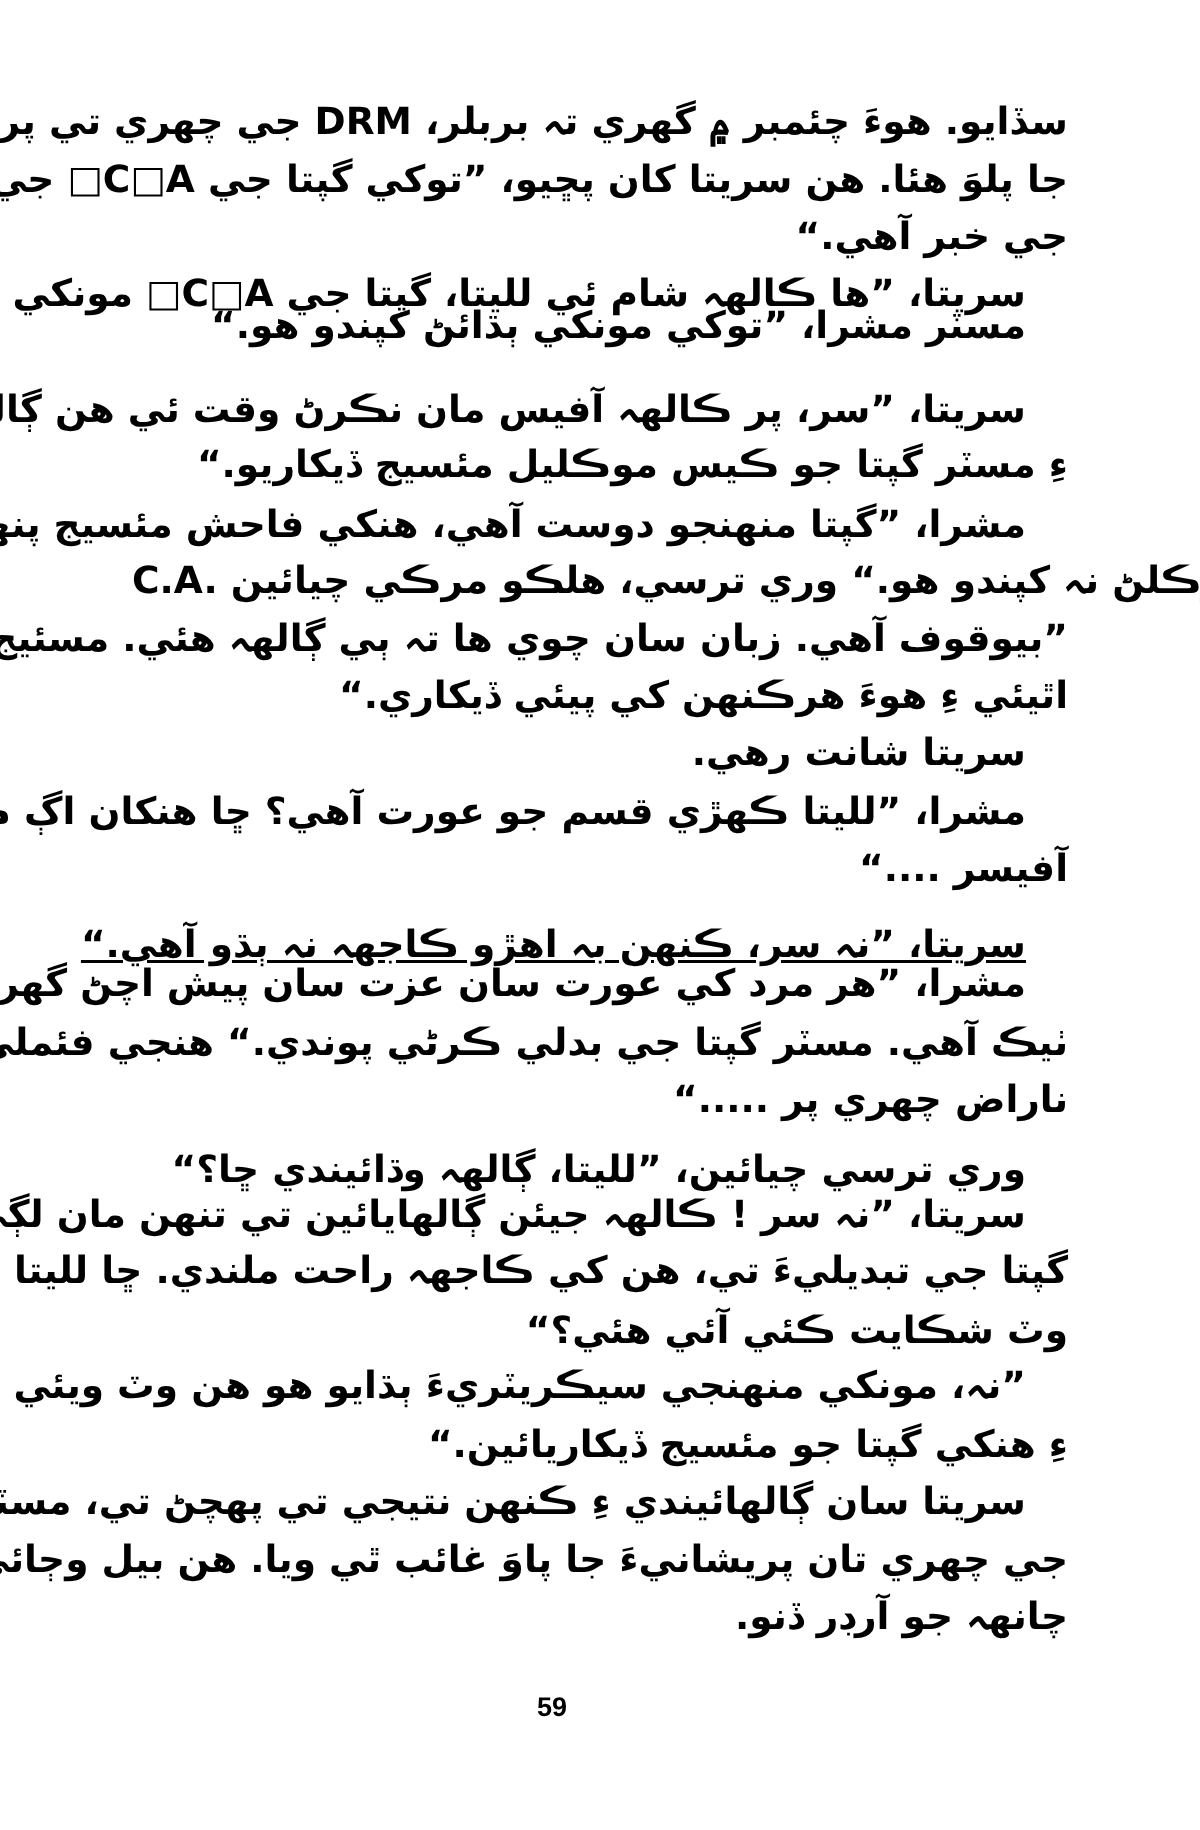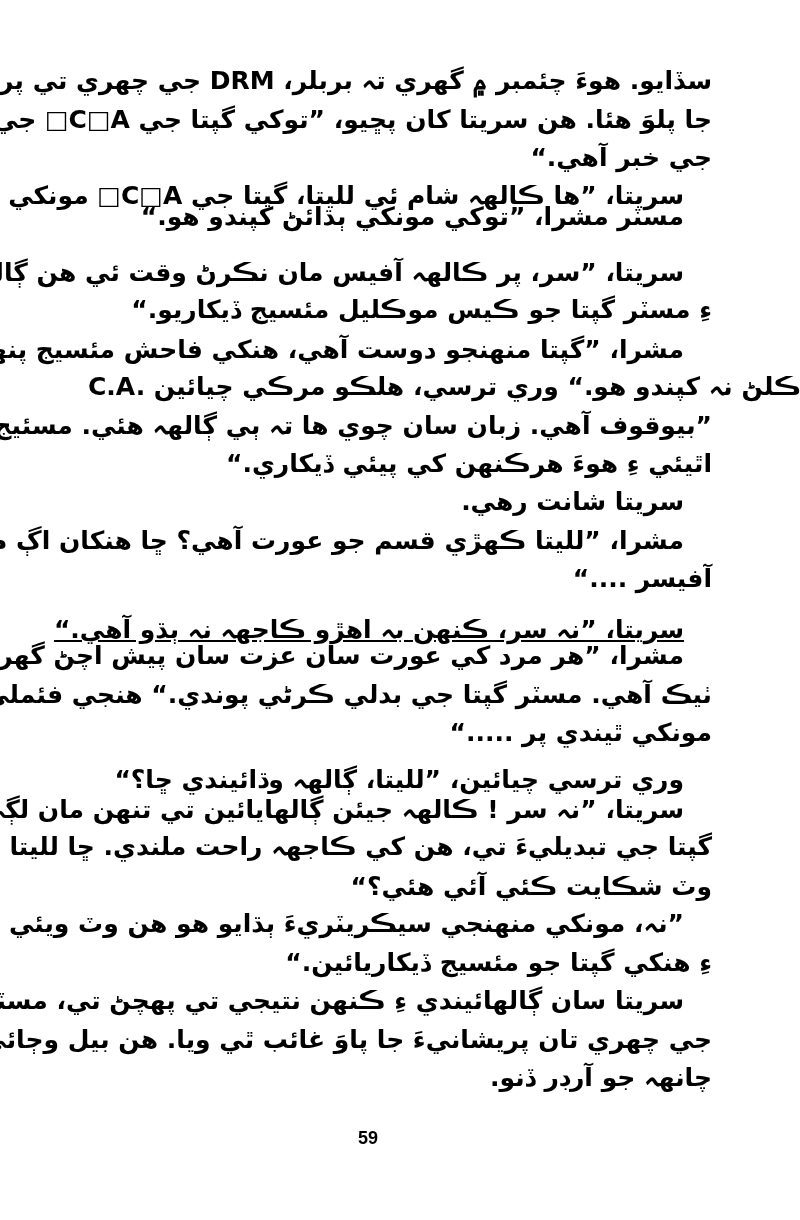--- a/index.html
+++ b/index.html
@@ -66,21 +66,21 @@
       <div class="line" style="top: 333px; right: 116px;">مشرا، ”گپتا منهنجو دوست آهي، هنکي فاحش مئسيج پنهنجي</div>
       <div class="line justify" style="top: 370px; left: 88px;">C.A. کي موڪلڻ نہ کپندو هو.“ وري ترسي، هلڪو مرڪي چيائين،</div>
       <div class="line justify" style="top: 409px; left: 88px;">”بيوقوف آهي. زبان سان چوي ها تہ ٻي ڳالهہ هئي. مسئيج ڪيو</div>
       <div class="line" style="top: 447px;">اٿيئي ءِ هوءَ هرڪنهن کي پيئي ڏيکاري.“</div>
       <div class="line" style="top: 485px; right: 116px;">سريتا شانت رهي.</div>
       <div class="line" style="top: 524px; right: 116px;">مشرا، ”لليتا ڪهڙي قسم جو عورت آهي؟ ڇا هنکان اڳ ڪنهن</div>
       <div class="line" style="top: 562px;">آفيسر ....“</div>
       <div class="line" style="top: 613px; right: 116px; text-decoration: underline;">سريتا، ”نہ سر، ڪنهن بہ اهڙو ڪاجهہ نہ ٻڌو آهي.“</div>
       <div class="line" style="top: 639px; right: 116px;">مشرا، ”هر مرد کي عورت سان عزت سان پيش اچڻ گهرجي. خير</div>
       <div class="line justify" style="top: 678px; left: 88px;">ٺيڪ آهي. مسٽر گپتا جي بدلي ڪرڻي پوندي.“ هنجي فئملي مونسان</div>
-      <div class="line" style="top: 716px;">مونکي ٿيندي پر .....“</div>
+      <div class="line" style="top: 716px;">ناراض چهري پر .....“</div>
       <div class="line" style="top: 753px; right: 116px; margin-top: 10px;">وري ترسي چيائين، ”لليتا، ڳالهہ وڌائيندي ڇا؟“</div>
       <div class="line" style="top: 793px; right: 116px;">سريتا، ”نہ سر ! ڪالهہ جيئن ڳالهايائين تي تنهن مان لڳي ٿو تہ</div>
       <div class="line justify" style="top: 830px; left: 88px;">گپتا جي تبديليءَ تي، هن کي ڪاجهہ راحت ملندي. ڇا لليتا اوهان</div>
       <div class="line" style="top: 870px; margin-left: 13px;">وٽ شڪايت ڪئي آئي هئي؟“</div>
       <div class="line" style="top: 907px; right: 116px;">”نہ، مونکي منهنجي سيڪريٽريءَ ٻڌايو هو هن وٽ ويئي هئي</div>
       <div class="line" style="top: 946px;">ءِ هنکي گپتا جو مئسيج ڏيکاريائين.“</div>
       <div class="line" style="top: 984px; right: 116px;">سريتا سان ڳالهائيندي ءِ ڪنهن نتيجي تي پهچڻ تي، مسٽر مشرا</div>
       <div class="line justify" style="top: 1023px; left: 88px;">جي چهري تان پريشانيءَ جا پاوَ غائب ٿي ويا. هن بيل وڄائي</div>
       <div class="line" style="top: 1061px;">چانهہ جو آرڊر ڏنو.</div>
     </div>

